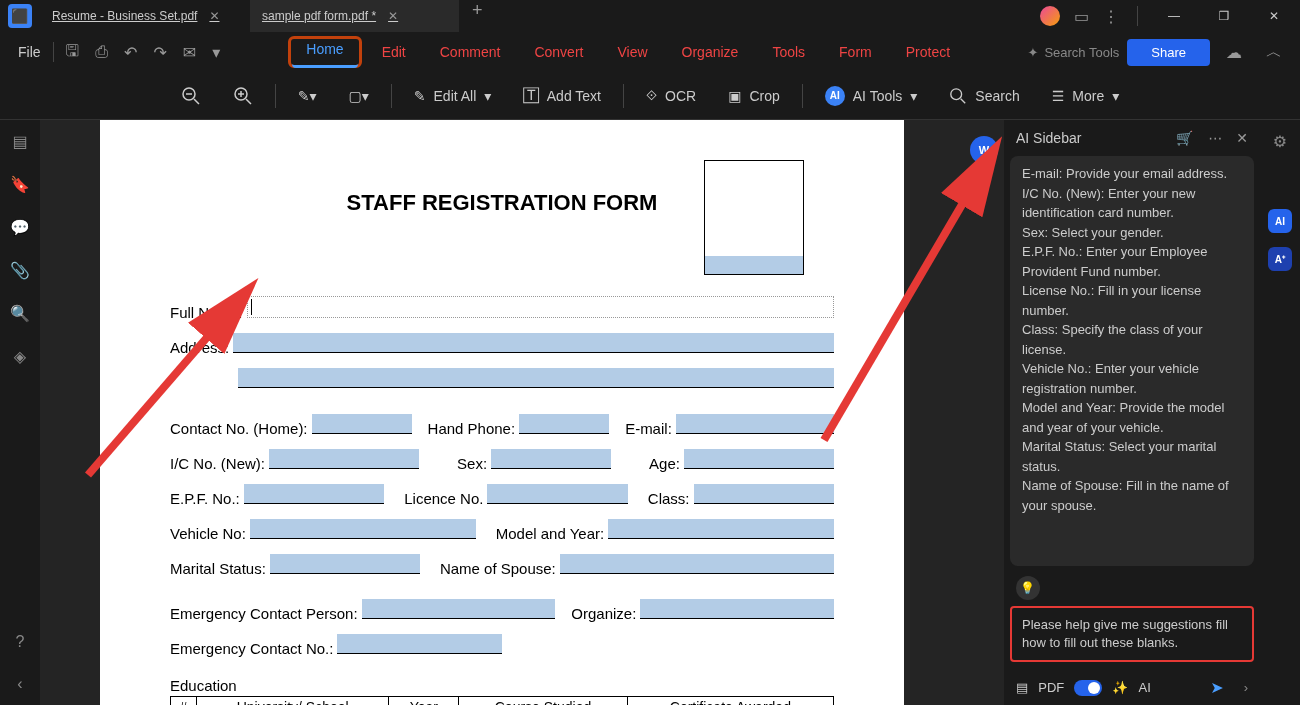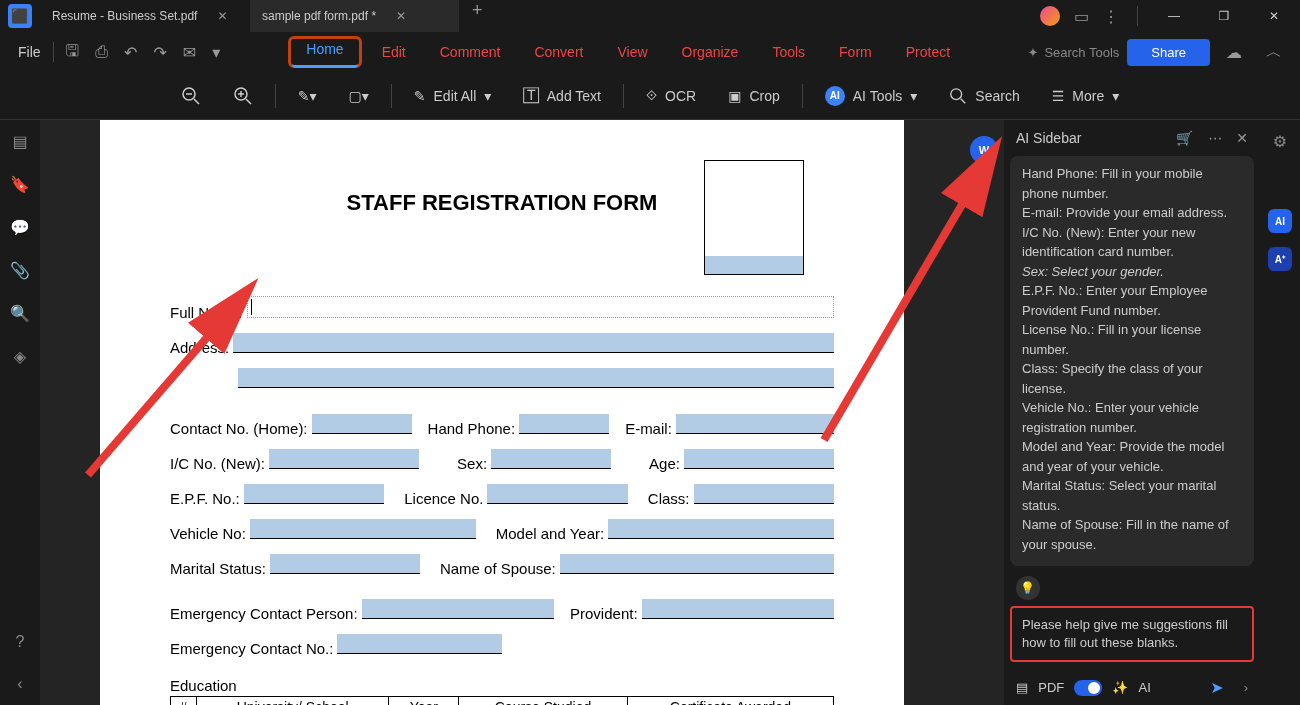--- a/index.html
+++ b/index.html
@@ -2,21 +2,21 @@
 <html><head>
 <meta charset="utf-8">
 <style>
 * { margin: 0; padding: 0; box-sizing: border-box; font-family: -apple-system, BlinkMacSystemFont, "Segoe UI", Arial, sans-serif; }
 body { background: #1a1a1a; width: 1300px; height: 705px; overflow: hidden; position: relative; color: #ccc; }
 
 
 .titlebar { height: 32px; background: #1a1a1a; display: flex; align-items: center; }
 .app-icon { width: 24px; height: 24px; background: #3b82f6; border-radius: 4px; margin: 0 8px; display: flex; align-items: center; justify-content: center; color: white; font-weight: bold; font-size: 14px; }
 .tabs { display: flex; height: 100%; }
-.tab { display: flex; align-items: center; padding: 0 12px; background: #2a2a2a; border-right: 1px solid #1a1a1a; font-size: 12px; color: #ccc; gap: 20px; min-width: 210px; }
+.tab { display: flex; align-items: center; padding: 0 12px; background: #2a2a2a; border-right: 1px solid #1a1a1a; font-size: 12px; color: #ccc; gap: 12px; min-width: 210px; text-decoration: underline; }
 .tab.inactive { background: #1a1a1a; }
 .tab-close { cursor: pointer; color: #999; }
 .new-tab { padding: 0 12px; color: #999; font-size: 18px; }
 .titlebar-right { margin-left: auto; display: flex; align-items: center; gap: 14px; padding-right: 8px; }
 .avatar { width: 20px; height: 20px; border-radius: 50%; background: linear-gradient(135deg, #ec4899, #f59e0b); }
 .win-btn { width: 36px; height: 32px; display: flex; align-items: center; justify-content: center; color: #ccc; font-size: 12px; }
 
 
 .menubar { height: 40px; background: #1a1a1a; display: flex; align-items: center; padding: 0 10px; gap: 0; }
 .file-btn { font-size: 14px; color: #ccc; padding: 6px 8px; }
@@ -258,21 +258,21 @@
             <span class="field" style="max-width:150px"></span>
           <span style="width:12px"></span>
             <label>Name of Spouse:</label>
             <span class="field"></span>
         </div>
         <div style="height:10px"></div>
         <div class="form-row">
           <label>Emergency Contact Person:</label>
             <span class="field" style="max-width:230px"></span>
           <span style="width:8px"></span>
-            <label>Provident:</label>
+            <label>Organize:</label>
             <span class="field"></span>
         </div>
         <div class="form-row">
           <label>Emergency Contact No.:</label>
             <span class="field" style="max-width:200px"></span>
             <span style="flex:2"></span>
         </div>
         <div class="edu-title">Education</div>
         <table class="edu-table">
           <tbody>
@@ -297,24 +297,23 @@
     <div class="sidebar">
       <div class="sidebar-header">
         <span class="sidebar-title">AI Sidebar</span>
         <div class="sidebar-header-icons">
           <span style="color:#f59e0b">🛒</span>
           <span>⋯</span>
           <span>✕</span>
         </div>
       </div>
       <div class="ai-content" id="ai-content">
-          <div style="margin-bottom: 0px;">Hand Phone: Fill in your mobile phone number.</div>
           <div style="margin-bottom: 0px;">E-mail: Provide your email address.</div>
           <div style="margin-bottom: 0px;">I/C No. (New): Enter your new identification card number.</div>
-          <div style="margin-bottom: 0px; font-style: italic;">Sex: Select your gender.</div>
+          <div style="margin-bottom: 0px;">Sex: Select your gender.</div>
           <div style="margin-bottom: 0px;">E.P.F. No.: Enter your Employee Provident Fund number.</div>
           <div style="margin-bottom: 0px;">License No.: Fill in your license number.</div>
           <div style="margin-bottom: 0px;">Class: Specify the class of your license.</div>
           <div style="margin-bottom: 0px;">Vehicle No.: Enter your vehicle registration number.</div>
           <div style="margin-bottom: 0px;">Model and Year: Provide the model and year of your vehicle.</div>
           <div style="margin-bottom: 0px;">Marital Status: Select your marital status.</div>
           <div style="margin-bottom: 0px;">Name of Spouse: Fill in the name of your spouse.</div>
         </div>
       <div class="bulb-btn">
           <div class="bulb">💡</div>

